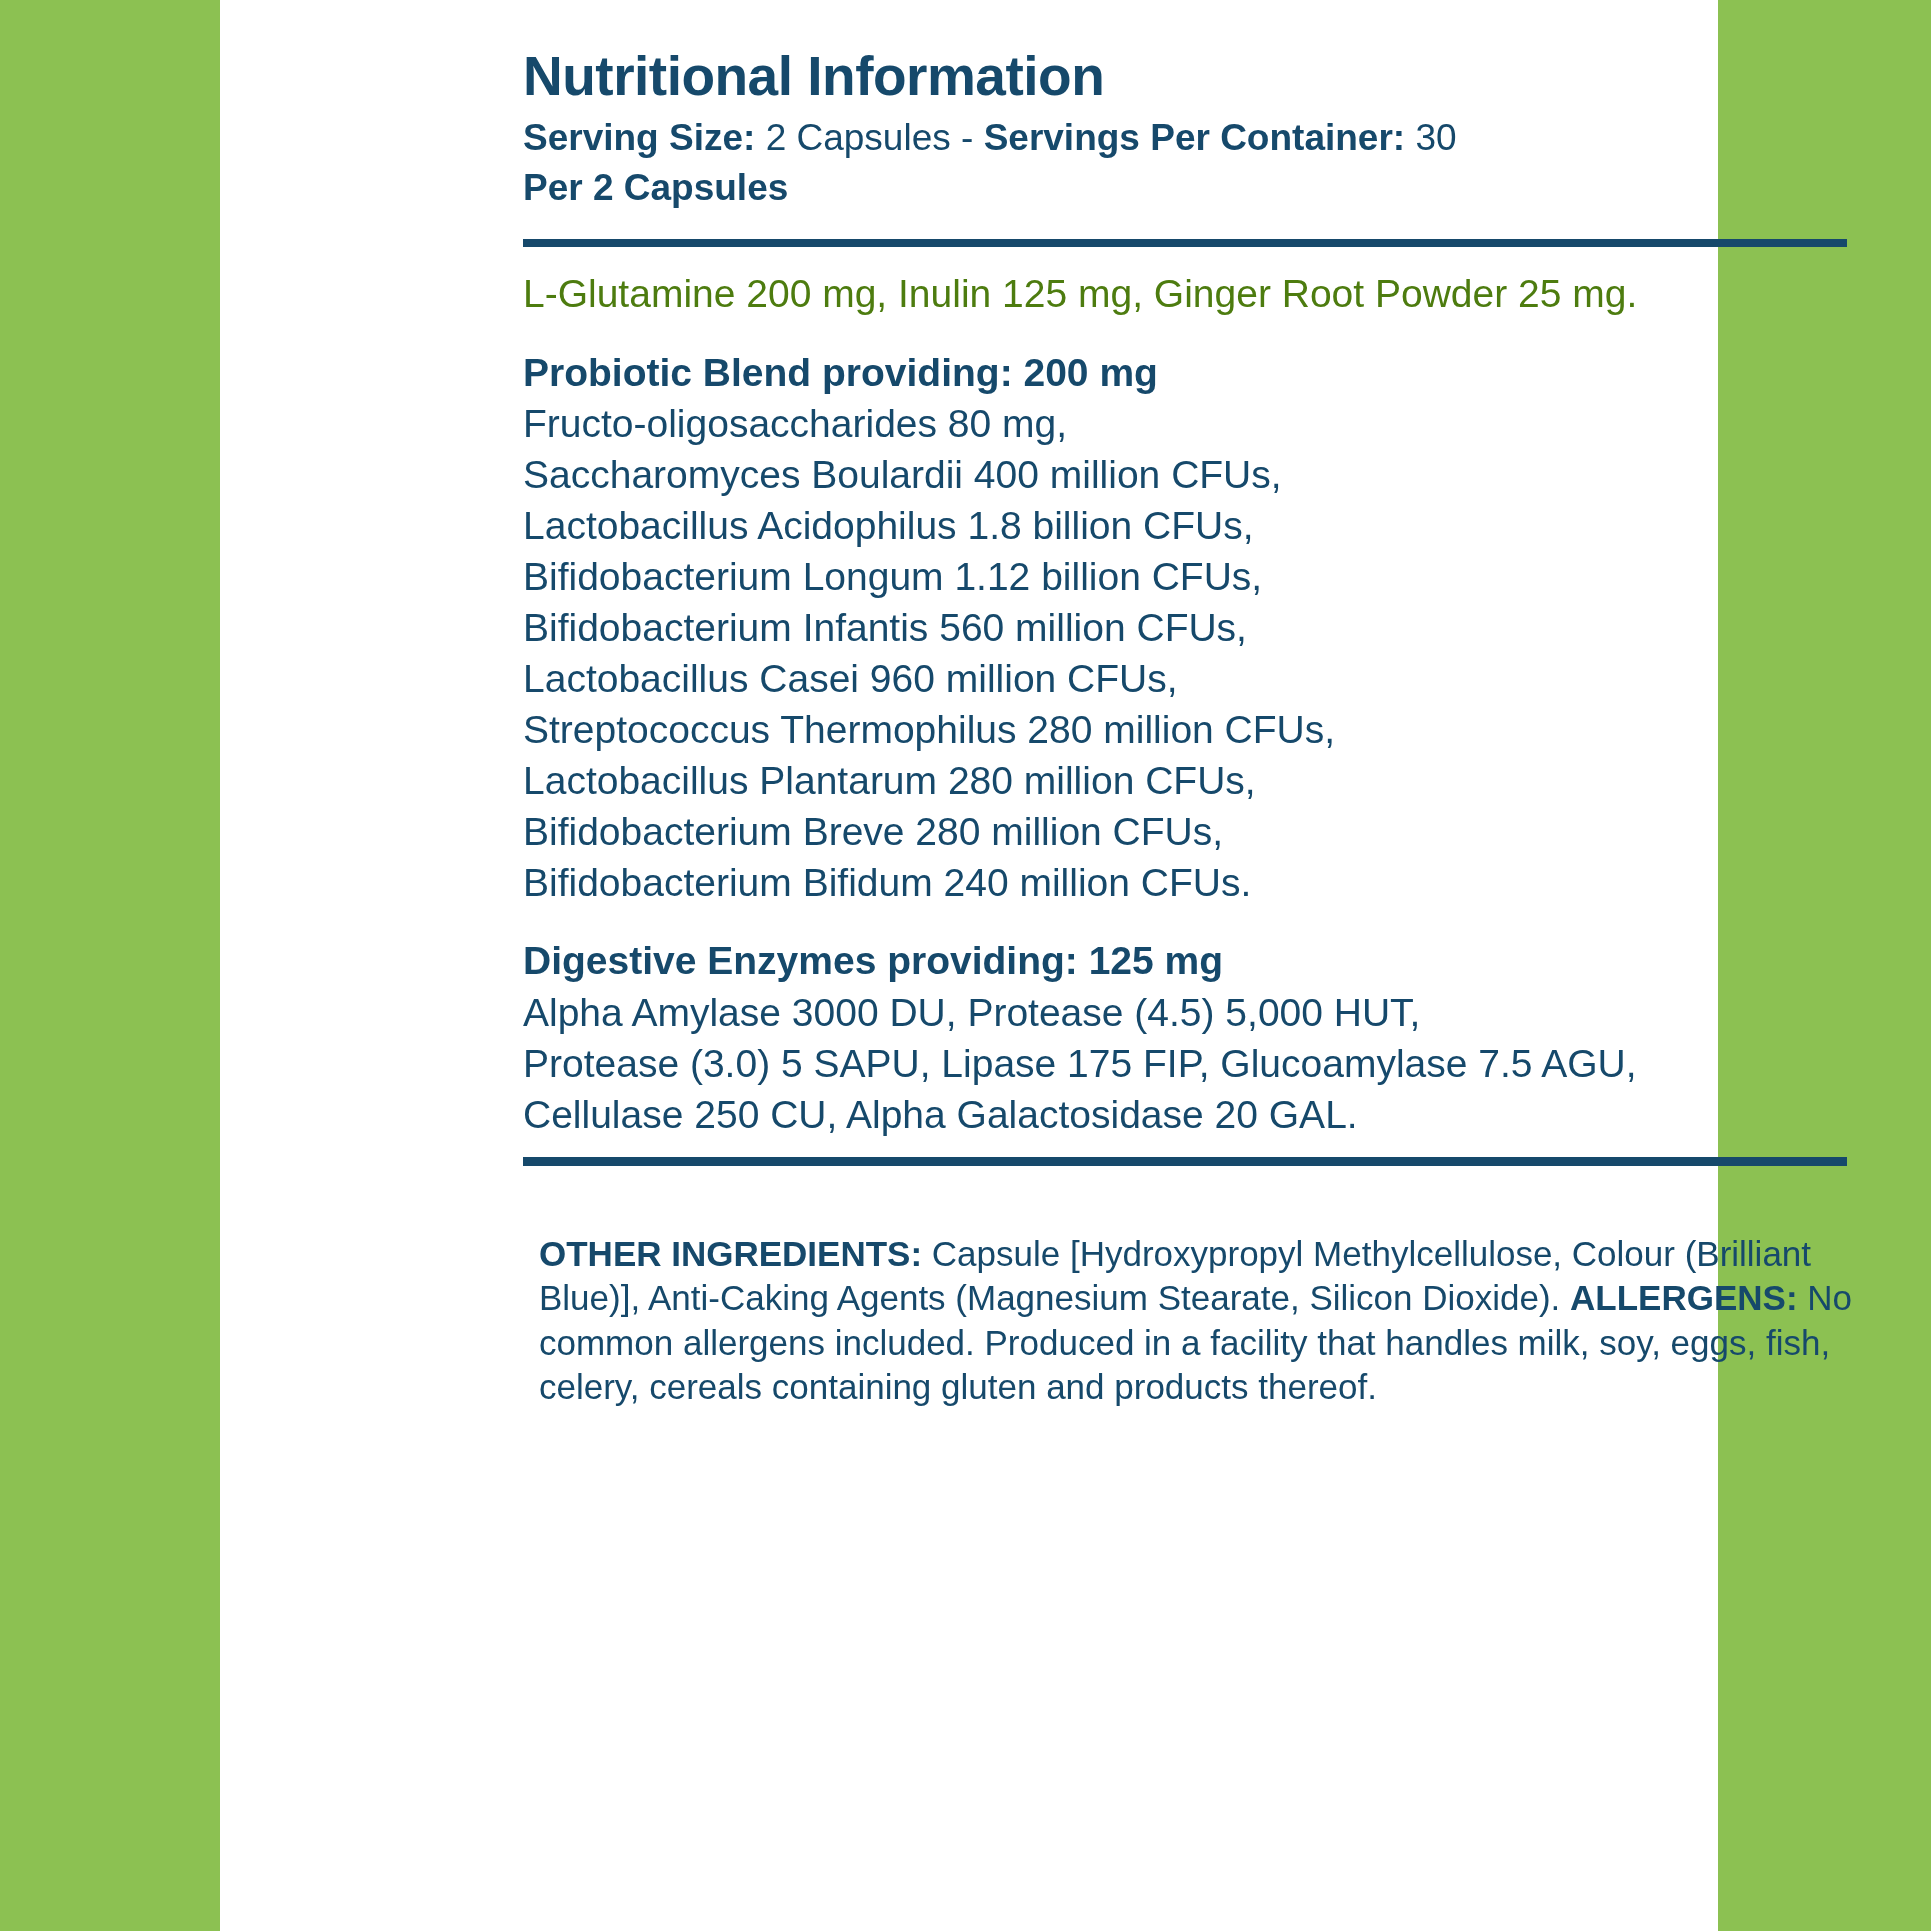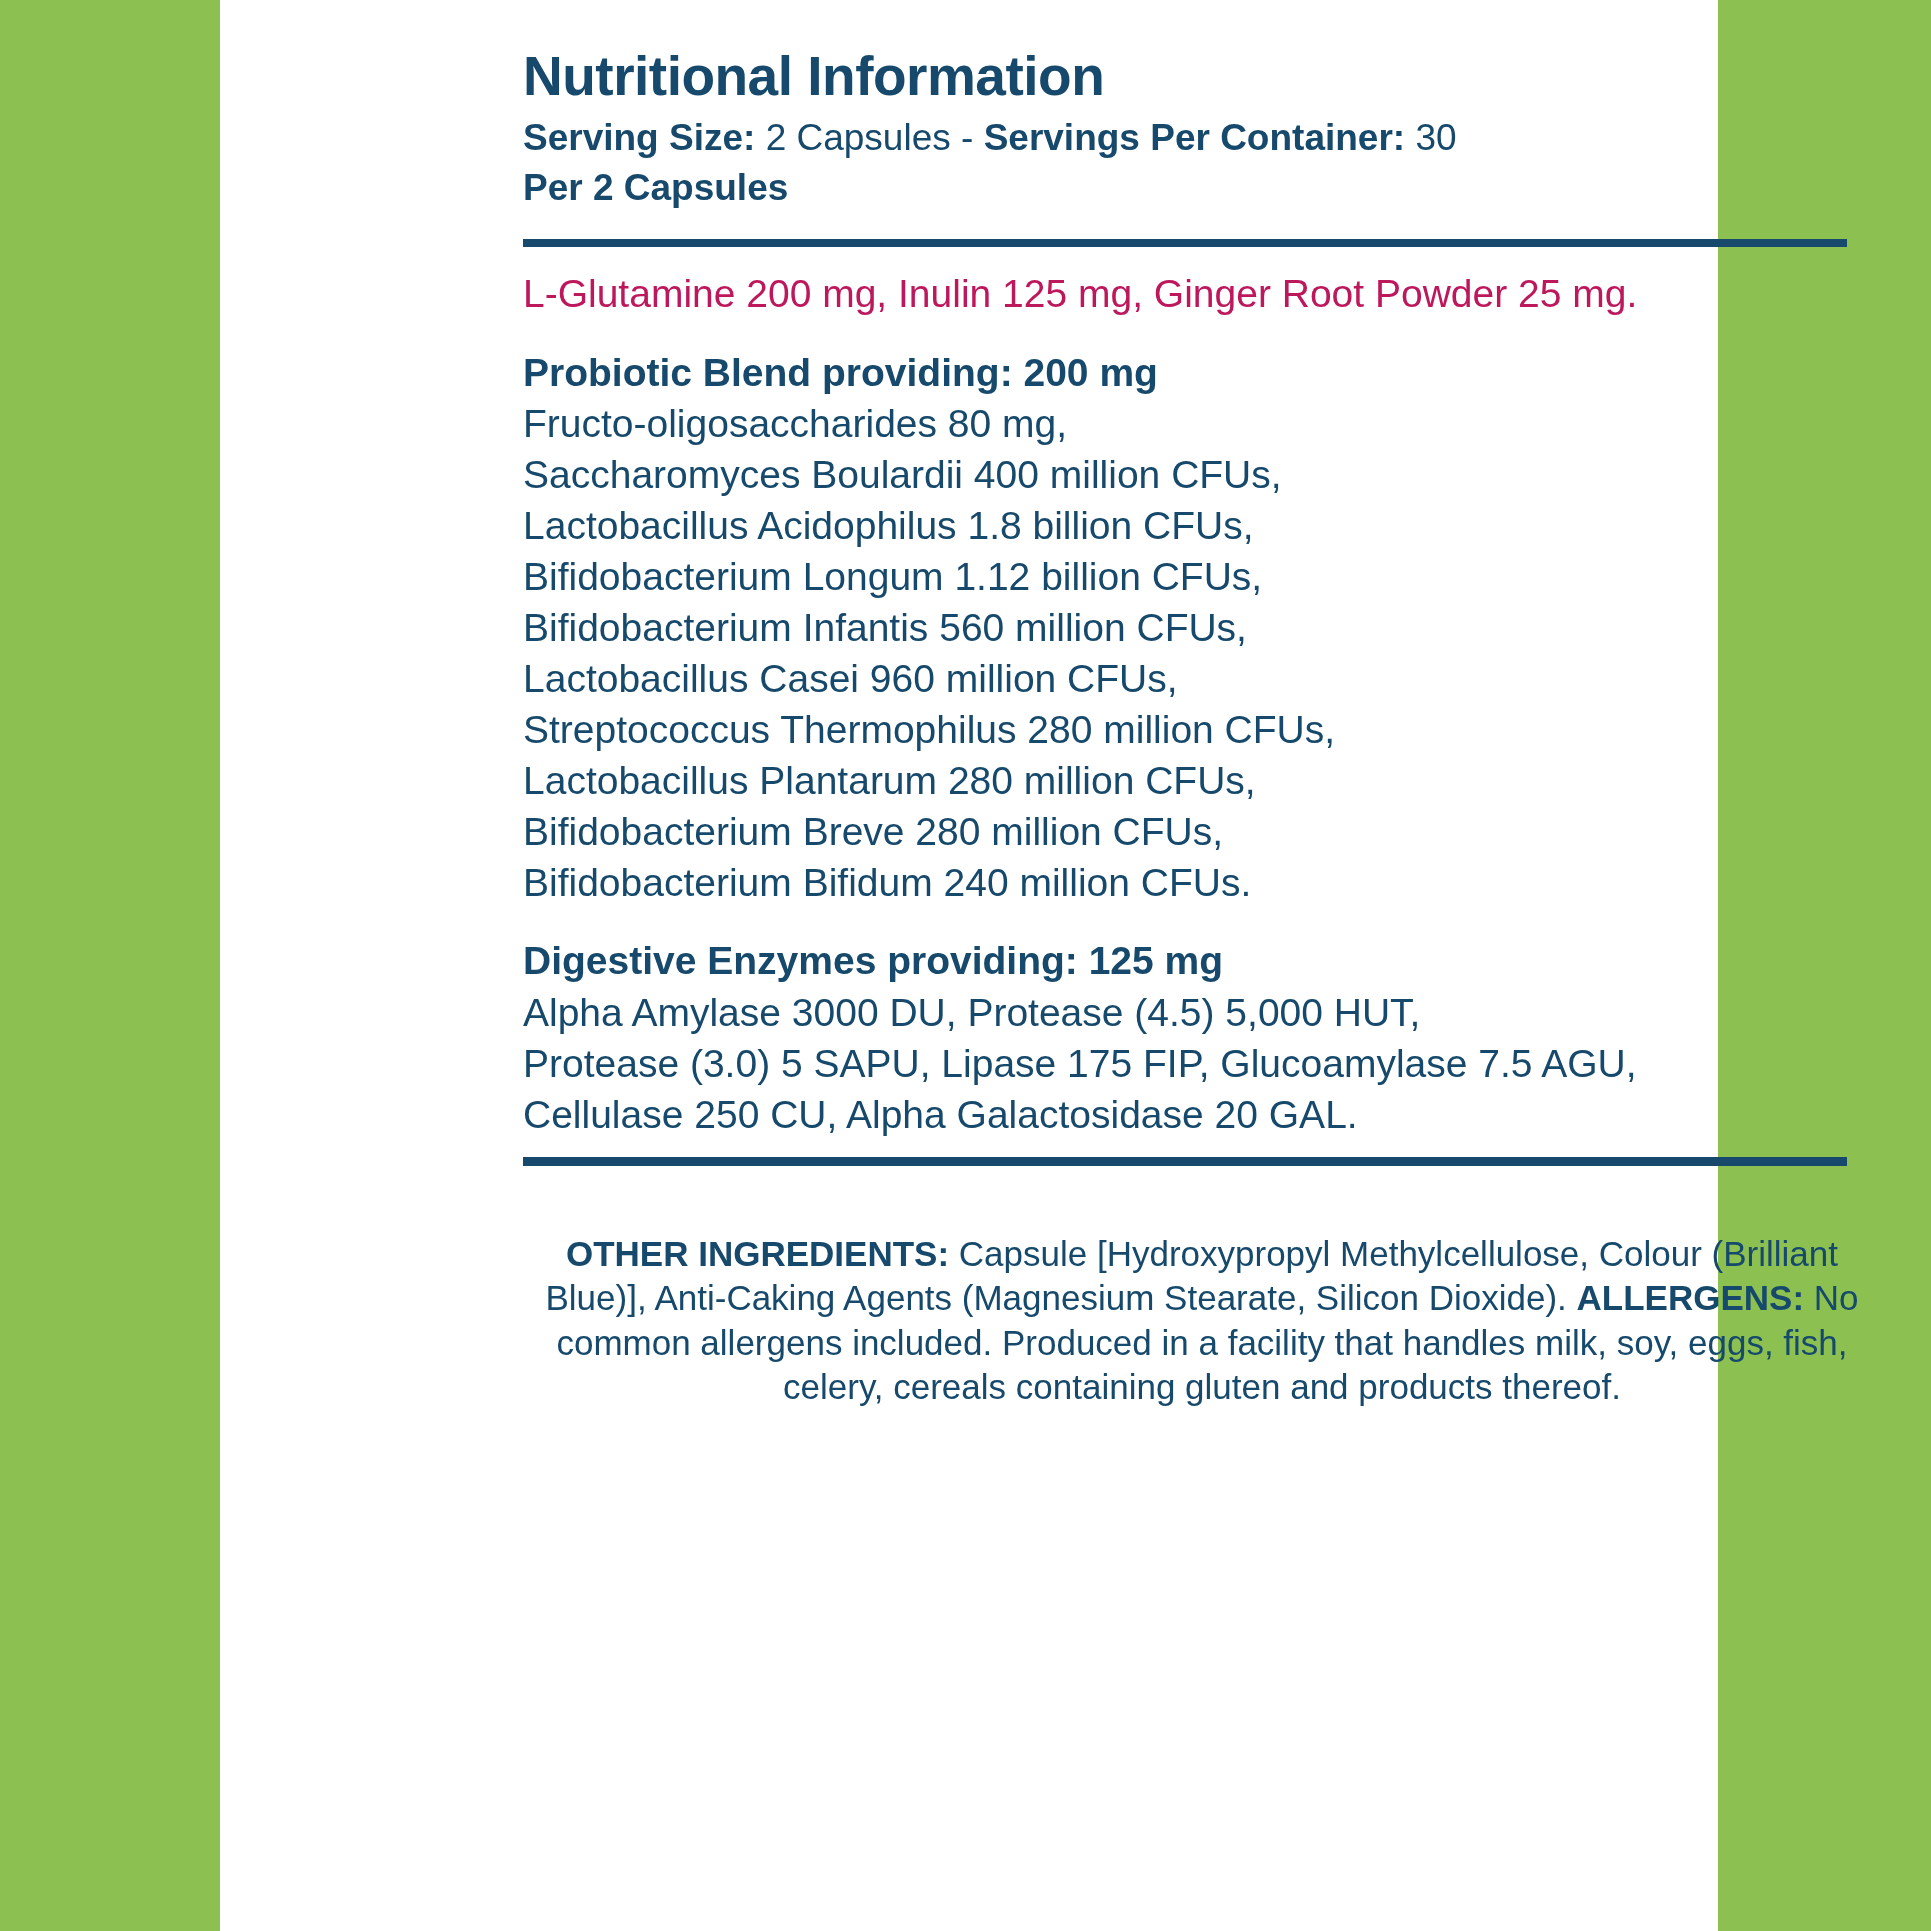--- a/index.html
+++ b/index.html
@@ -67,21 +67,21 @@
   .rule-bottom {
     height: 8.7px;
     background: #16496b;
     width: 1324px;
     margin: 17.4px 0 0 0;
   }
   .para {
     font-size: 39px;
     line-height: 1.31;
     margin: 21px 0 0 0;
-    color: #be185d;
+    color: #4d7c0f;
   }
   .blend-head {
     font-size: 39px;
     font-weight: bold;
     line-height: 1.31;
     margin: 27px 0 0 0;
     color: #16496b;
   }
   .blend-list {
     font-size: 39px;
@@ -90,21 +90,20 @@
     color: #16496b;
   }
   .blend-list div {
     white-space: nowrap;
   }
   .other-block {
     font-size: 35px;
     line-height: 1.27;
     margin: 66px 0 0 16px;
     color: #16496b;
-    text-align: center;
   }
   .other-block b {
     font-weight: bold;
   }
 </style>
 </head>
 <body>
 
 <div class="page">
   <div class="panel">

